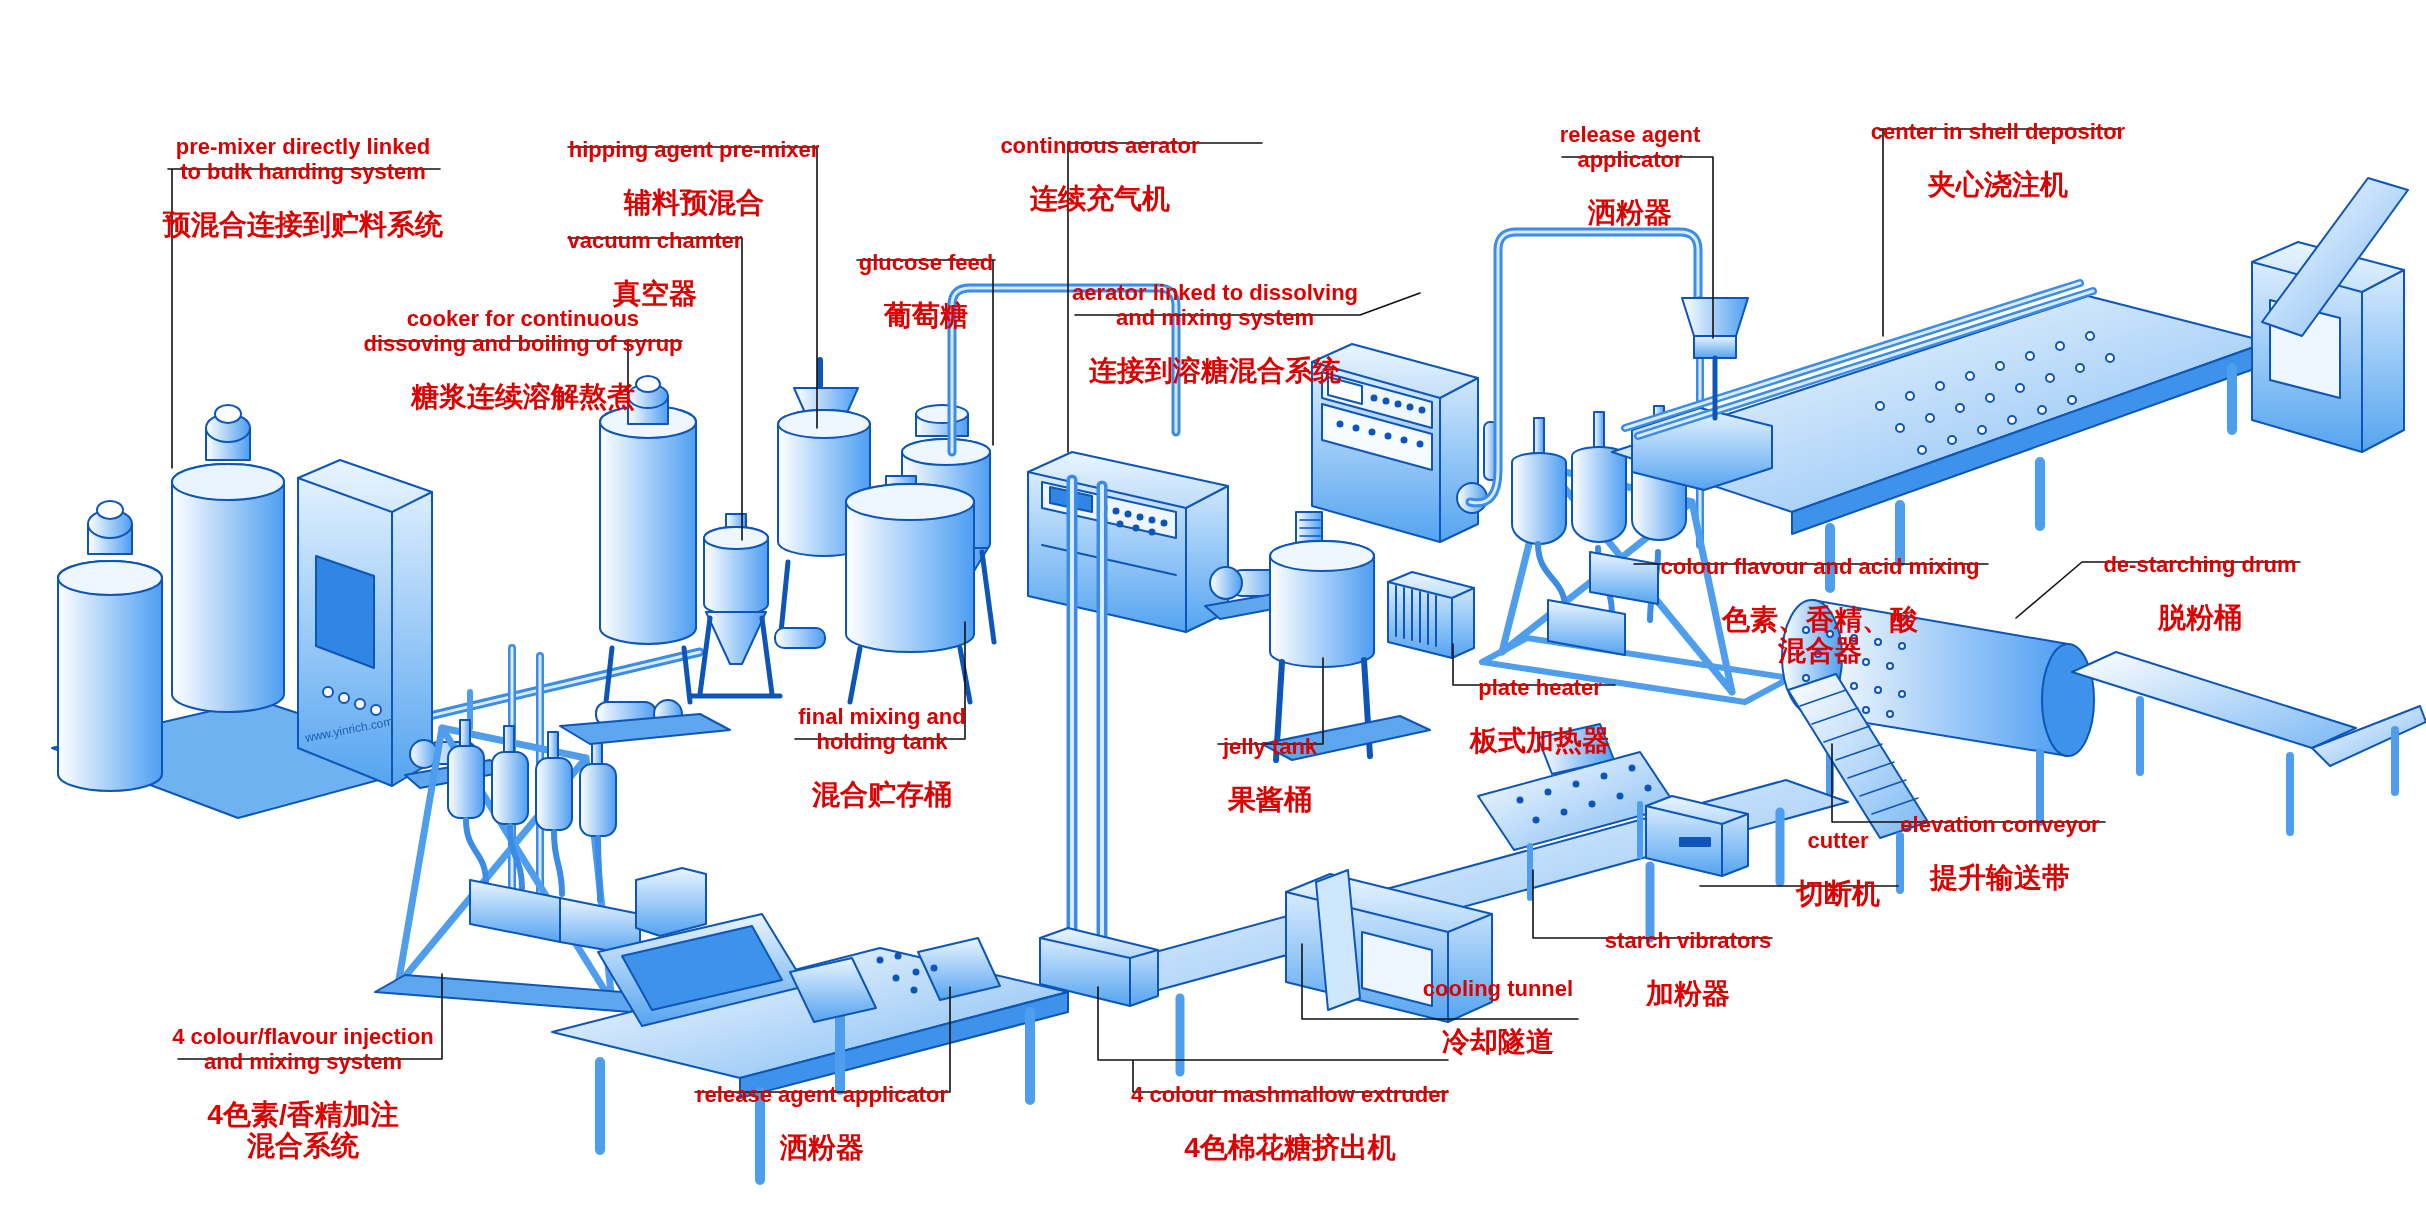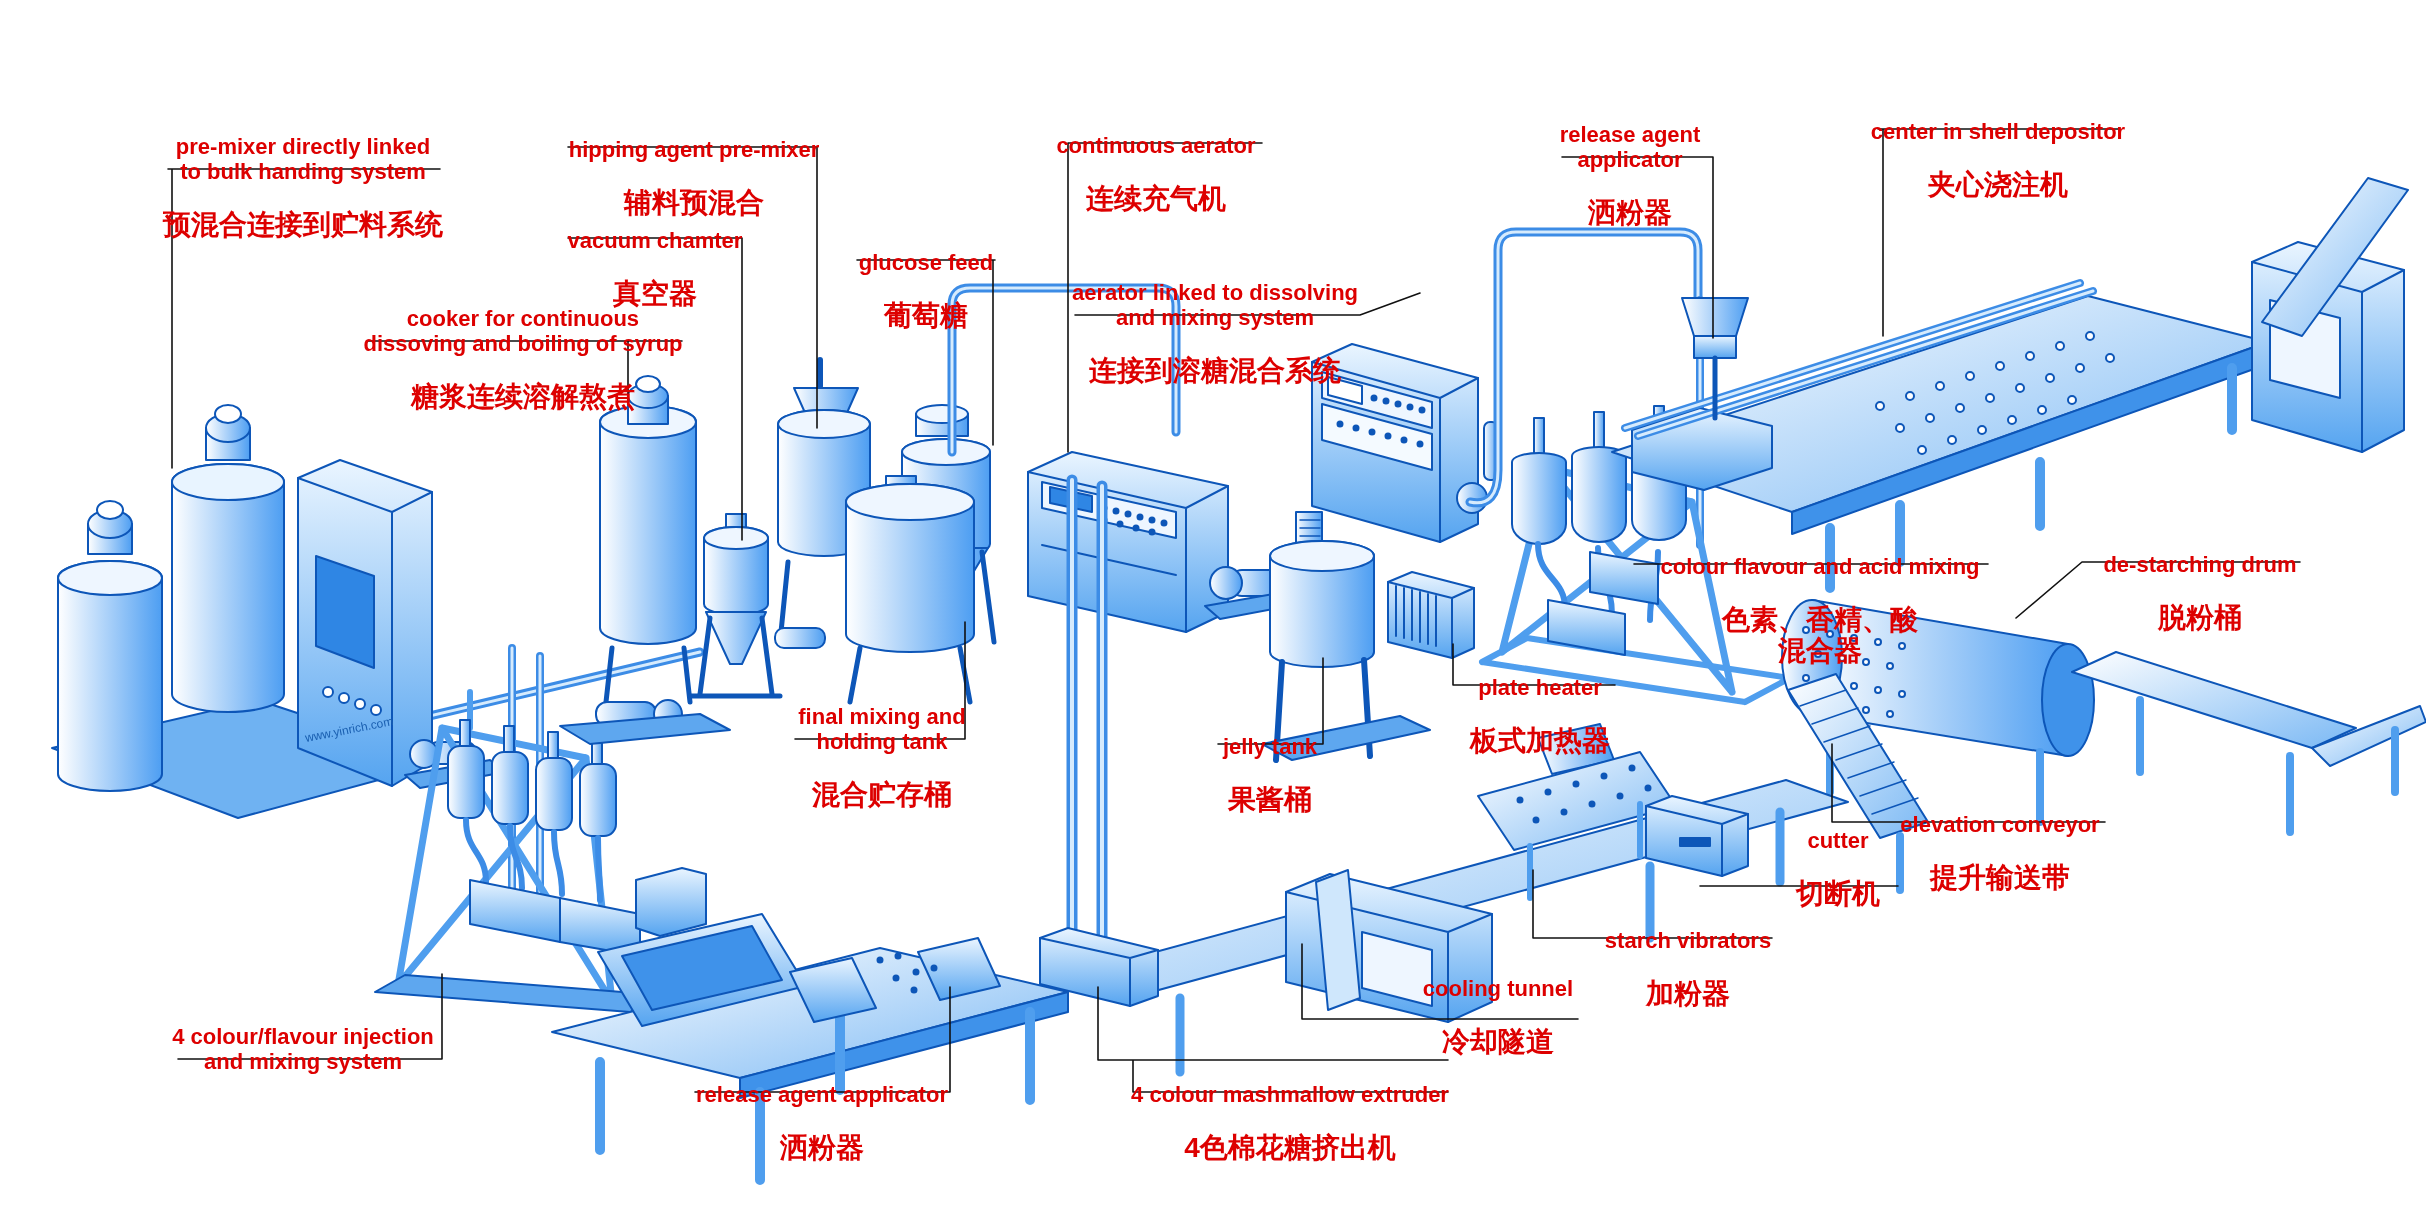--- a/index.html
+++ b/index.html
@@ -385,21 +385,21 @@
 </div>
 <div class="lbl" style="left:523px;top:288px">
   <span class="en">cooker for continuous
 dissoving and boiling of syrup</span>
   <span class="zh">糖浆连续溶解熬煮</span>
 </div>
 <div class="lbl" style="left:926px;top:232px">
   <span class="en">glucose feed</span>
   <span class="zh">葡萄糖</span>
 </div>
-<div class="lbl" style="left:1156px;top:115px">
+<div class="lbl" style="left:1100px;top:115px">
   <span class="en">continuous aerator</span>
   <span class="zh">连续充气机</span>
 </div>
 <div class="lbl" style="left:1215px;top:262px">
   <span class="en">aerator linked to dissolving
 and mixing system</span>
   <span class="zh">连接到溶糖混合系统</span>
 </div>
 <div class="lbl" style="left:1630px;top:104px">
   <span class="en">release agent
@@ -452,15 +452,17 @@
   <span class="en">4 colour mashmallow extruder</span>
   <span class="zh">4色棉花糖挤出机</span>
 </div>
 <div class="lbl" style="left:822px;top:1064px">
   <span class="en">release agent applicator</span>
   <span class="zh">洒粉器</span>
 </div>
 <div class="lbl" style="left:303px;top:1006px">
   <span class="en">4 colour/flavour injection
 and mixing system</span>
+  <span class="zh">4色素/香精加注
+混合系统</span>
 </div>
 
 </div>
 
 </body></html>

